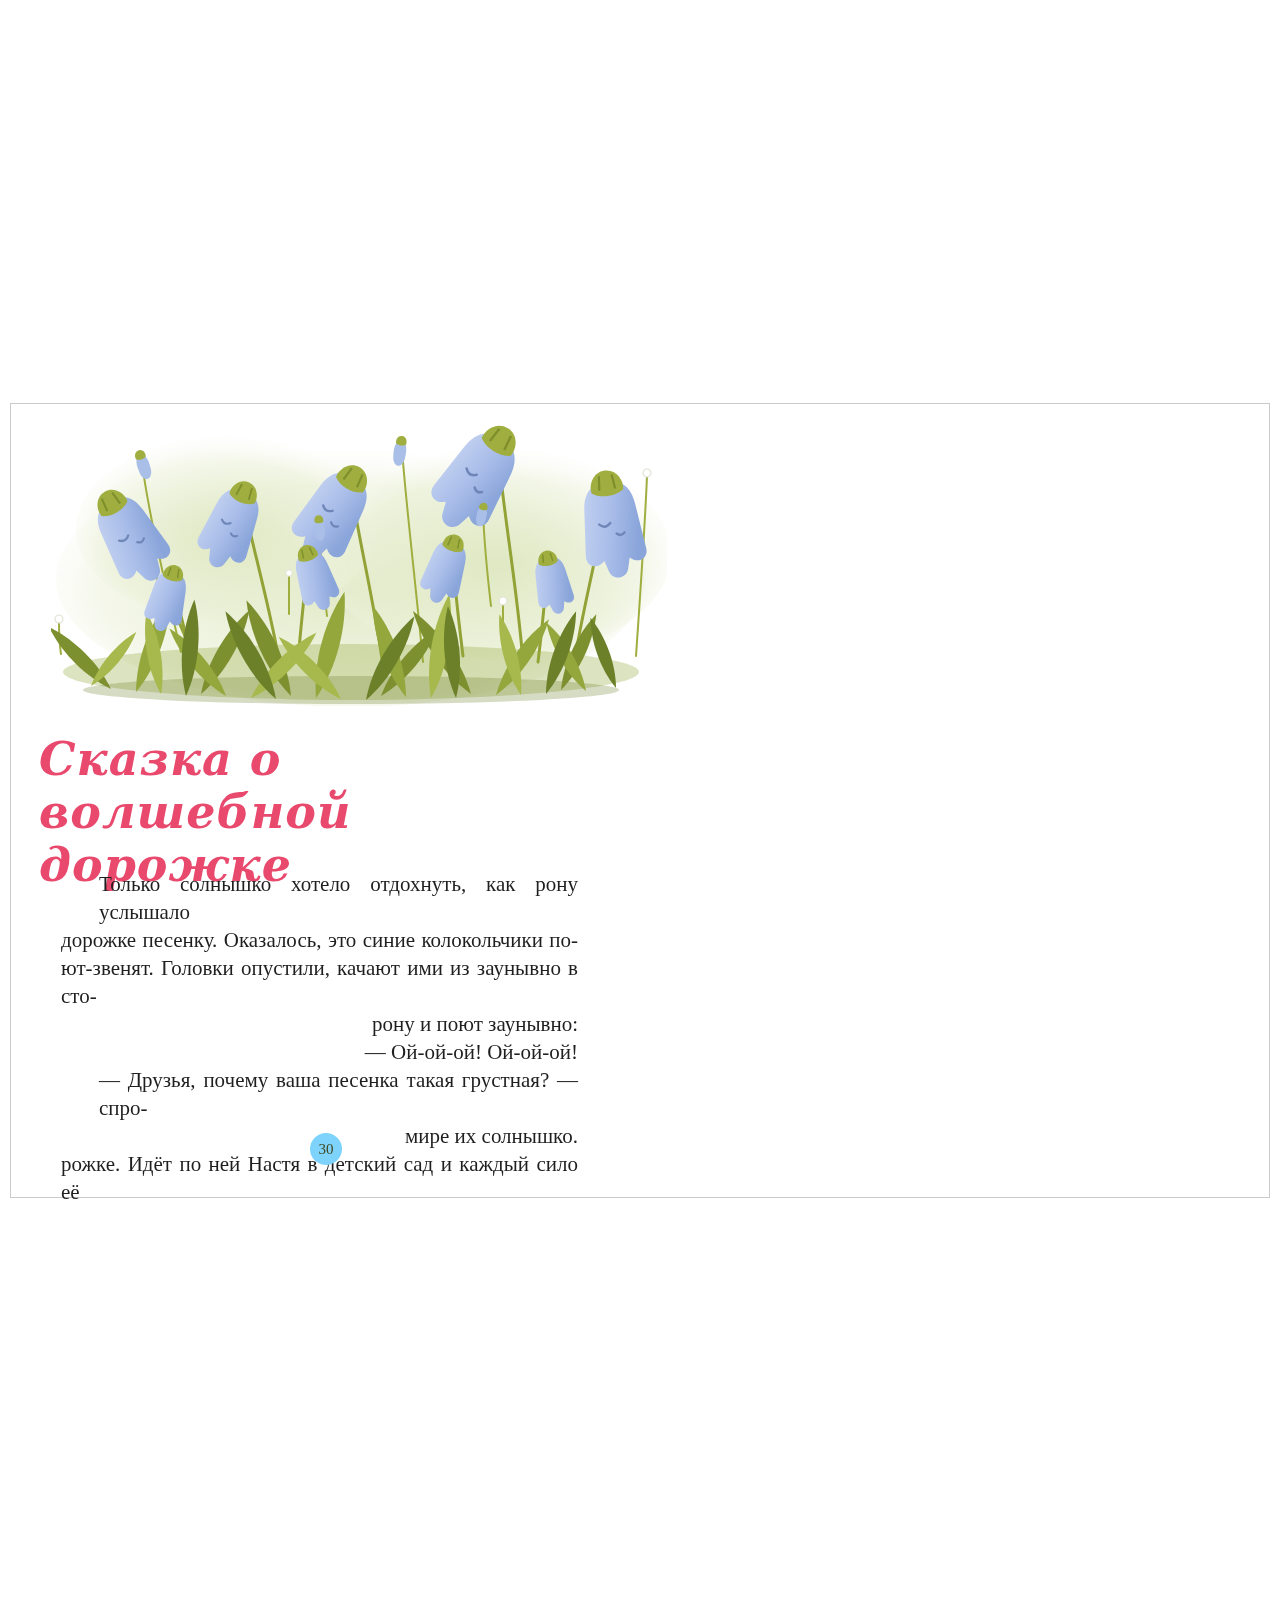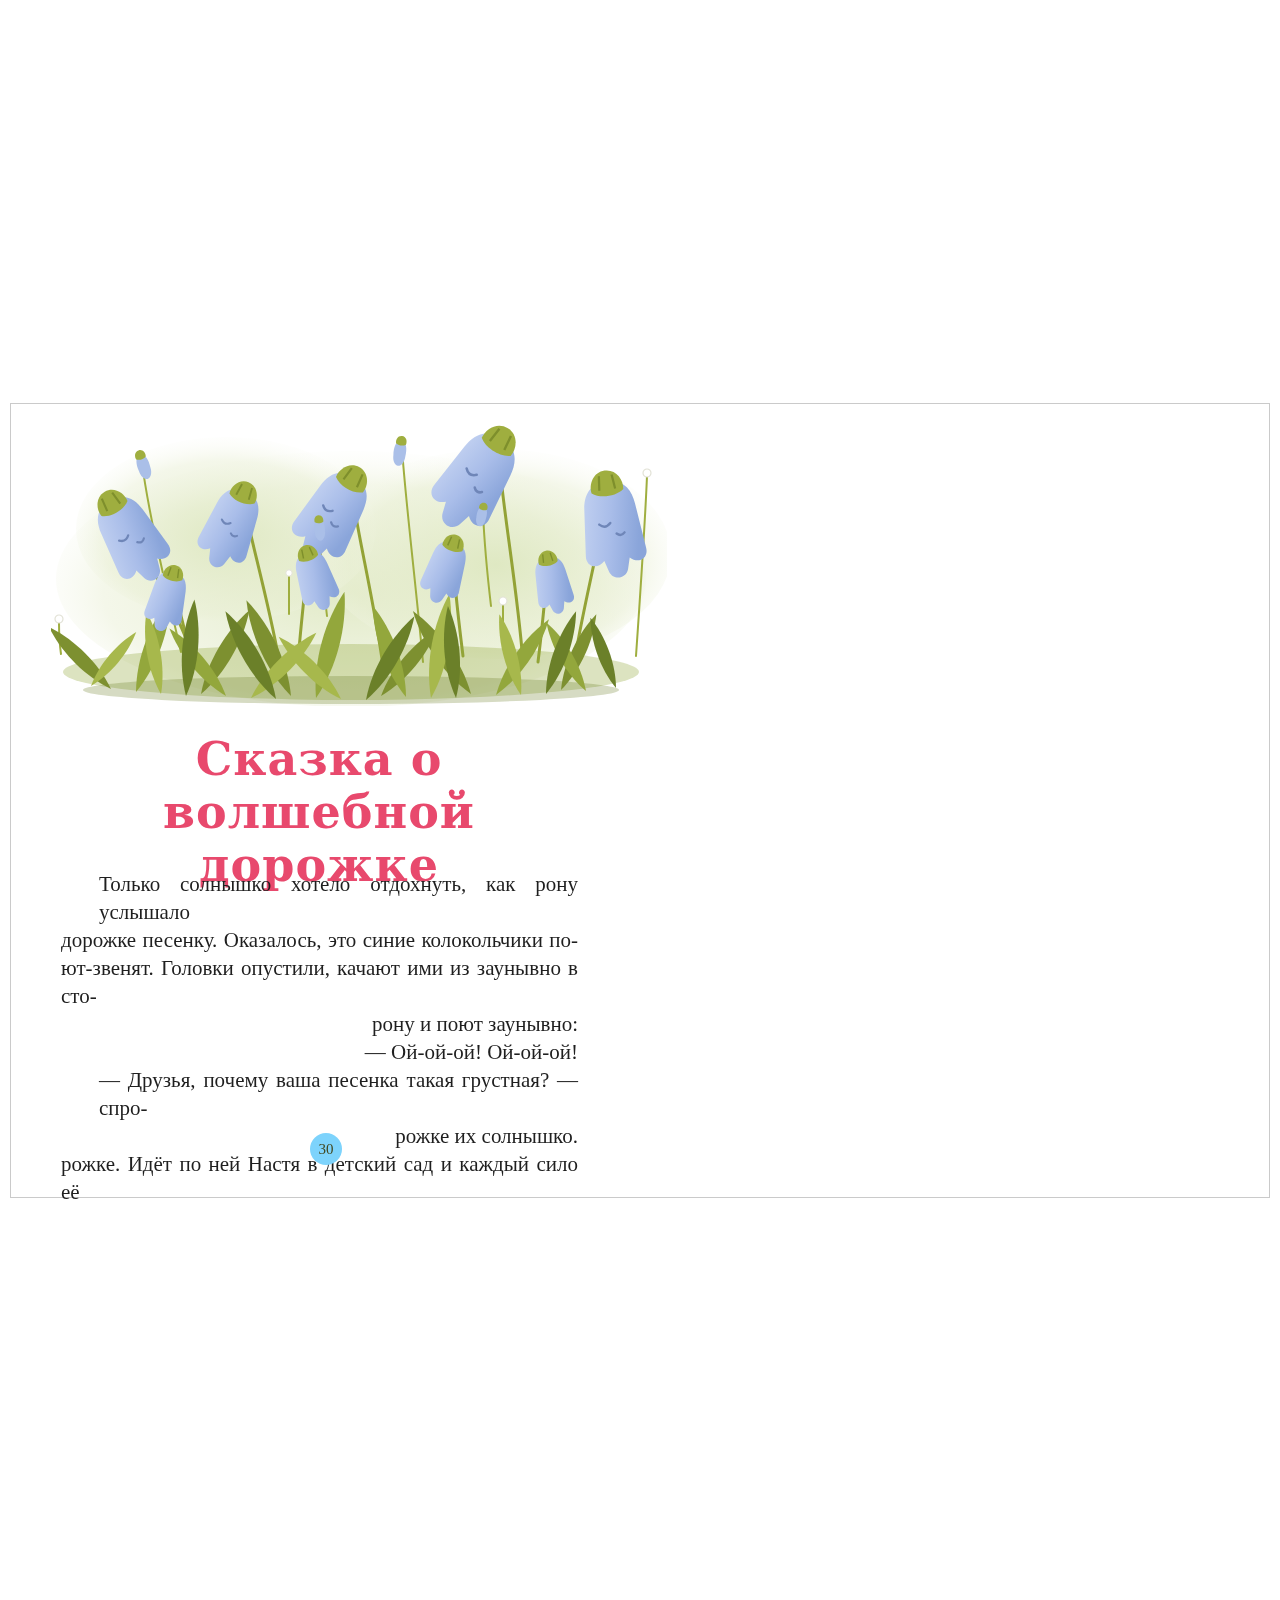--- a/index.html
+++ b/index.html
@@ -18,23 +18,22 @@
   .page.left  { left:0; width:629px; }
   .page.right { left:629px; width:629px; }
 
   .illustration {
     position:absolute; left:40px; top:0; width:616px; height:302px;
   }
   .illustration svg { display:block; width:100%; height:100%; }
 
   .story-title {
     position:absolute; left:28px; top:329px; width:560px; margin:0;
-    text-align:center;
     font-family:"DejaVu Serif", serif;
-    font-weight:bold;
+    font-style:italic; font-weight:bold;
     font-size:46px; line-height:53px;
     color:#e8496d;
     letter-spacing:1px;
   }
 
   .textblock {
     position:absolute;
     color:#1f1f1f;
     font-size:21px; line-height:28px;
   }
@@ -185,21 +184,21 @@
       <span>дорожке</span>
     </h1>
 
     <div class="textblock left-col" id="left-lines">
         <div class="line indent just">Только солнышко хотело отдохнуть, как рону услышало</div>
         <div class="line just">дорожке песенку. Оказалось, это синие колокольчики по-</div>
         <div class="line just">ют-звенят. Головки опустили, качают ими из заунывно в сто-</div>
         <div class="line">рону и поют заунывно:</div>
         <div class="line indent">— Ой-ой-ой! Ой-ой-ой!</div>
         <div class="line indent just">— Друзья, почему ваша песенка такая грустная? — спро-</div>
-        <div class="line">рожке их солнышко.</div>
+        <div class="line">мире их солнышко.</div>
         <div class="line just">рожке. Идёт по ней Настя в детский сад и каждый сило её</div>
       </div>
 
     <div class="page-badge b-left">30</div>
   </div>
 
   <div class="page right">
     
     
   </div>

